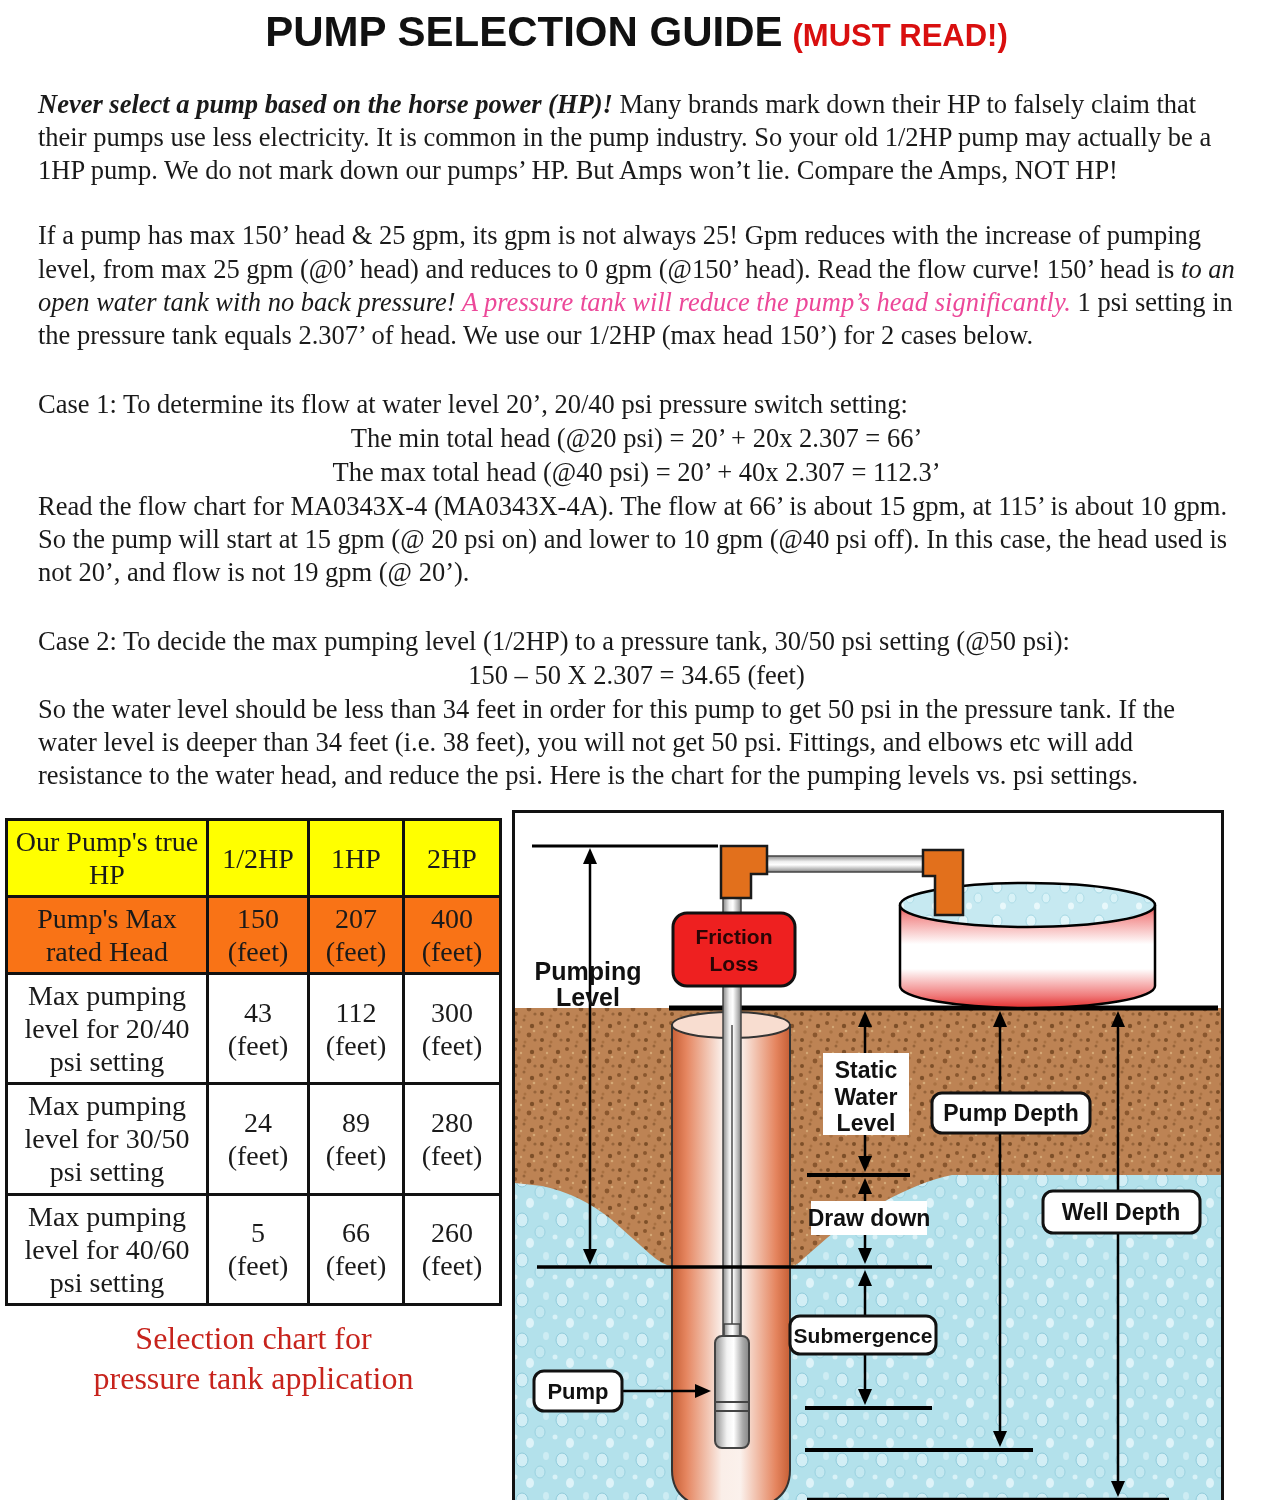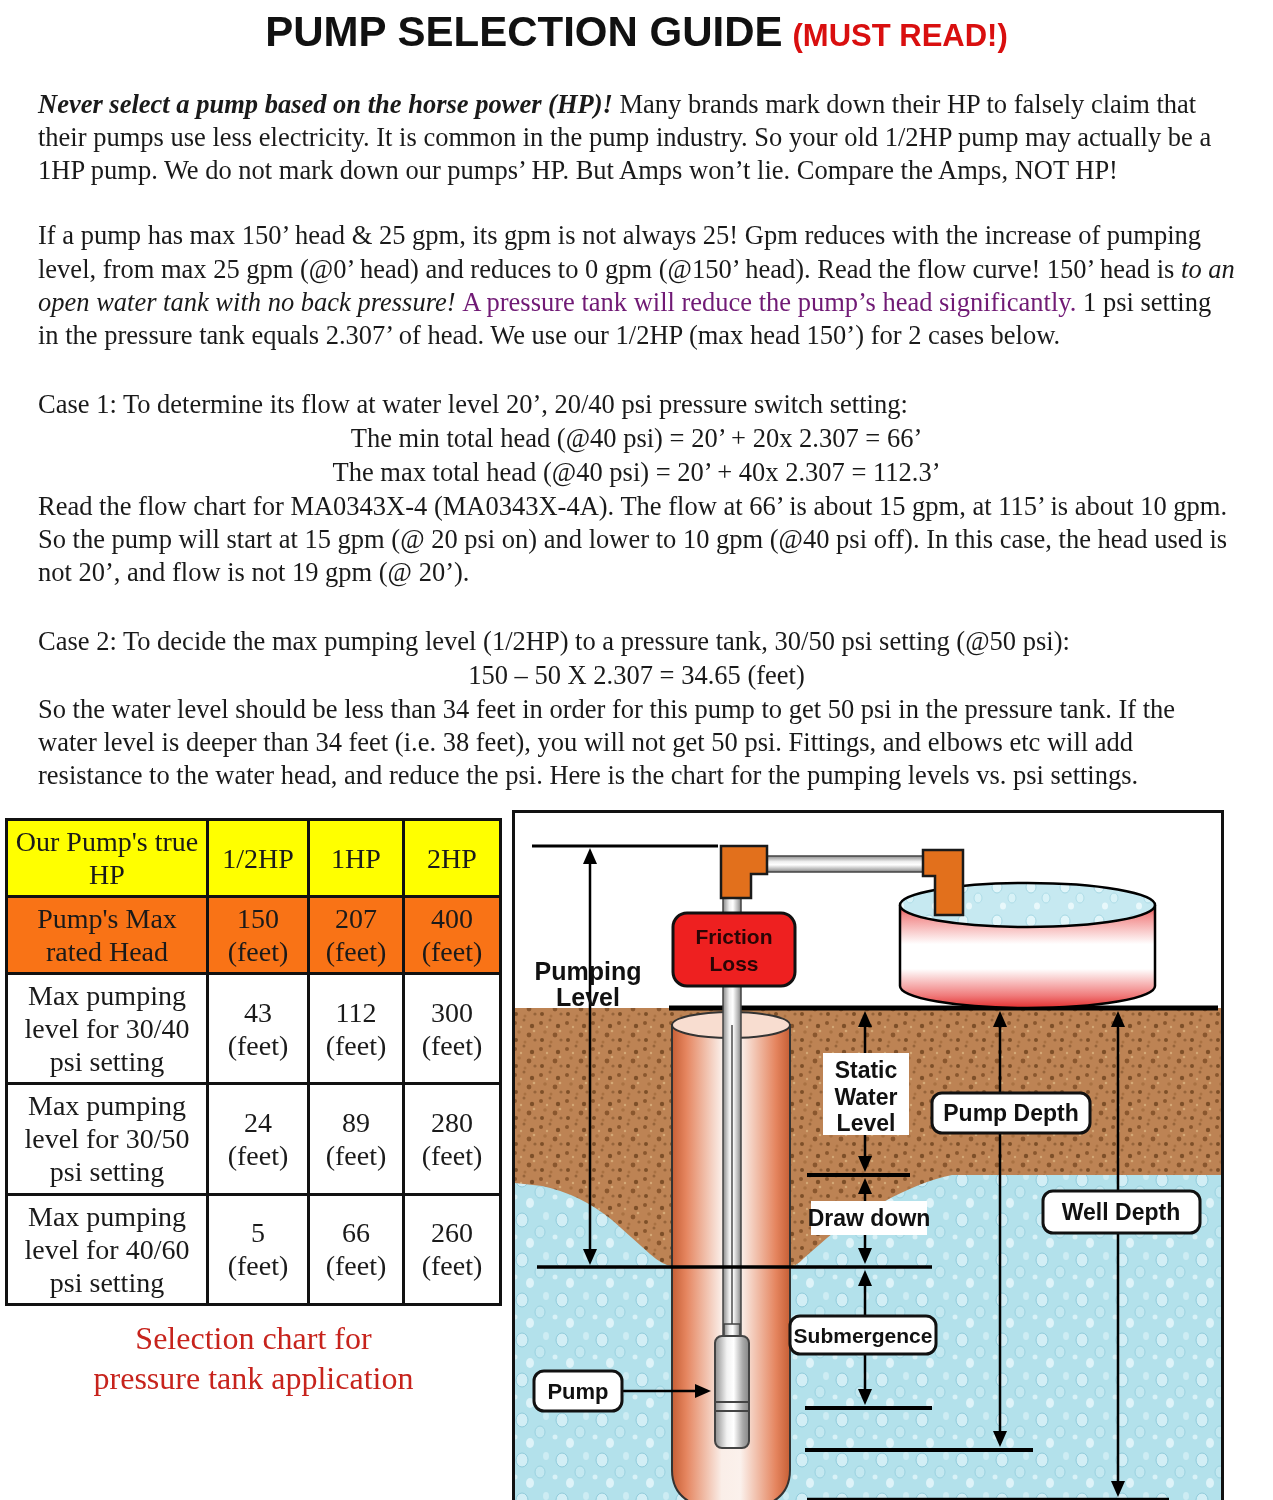--- a/index.html
+++ b/index.html
@@ -6,21 +6,21 @@
   body{
     width:1273px;height:1500px;background:#ffffff;overflow:hidden;
     font-family:"Liberation Serif", serif;color:#1a1a1a;
   }
   .title{margin:8px 12px 0;text-align:center;font-family:"Liberation Sans",sans-serif;}
   .title .main{font-size:42px;font-weight:bold;color:#111;letter-spacing:0px;}
   .title .warn{font-size:31px;font-weight:bold;color:#d90f0f;margin-left:10px;}
   .para{font-size:26.5px;line-height:1.25;margin:32px 38px 0;}
   .lead{font-weight:bold;font-style:italic;}
   .it{font-style:italic;}
-  .redit{color:#701a75;}
+  .redit{font-style:italic;color:#ec4899;}
   .caseblock{margin:36px 38px 0;font-size:26.5px;line-height:1.25;}
   .formula{text-align:center;font-size:26.5px;line-height:1.3;}
   .caselabel{margin-top:14px;}
   .bottom{display:flex;align-items:flex-start;margin-top:26px;padding-left:5px;}
   .tablecol{width:497px;flex:0 0 auto;}
   table.pump{border-collapse:collapse;margin-left:0;}
   table.pump td{
     border:3px solid #111;font-size:28px;line-height:1.18;
     text-align:center;vertical-align:middle;padding:4px 6px;
   }
@@ -42,21 +42,21 @@
 <div class="title">
   <span class="main">PUMP SELECTION GUIDE</span><span class="warn">(MUST READ!)</span>
 </div>
 
 <p class="para"><span class="lead">Never select a pump based on the horse power (HP)!</span><span> Many brands mark down their HP to falsely claim that their pumps use less electricity. It is common in the pump industry. So your old 1/2HP pump may actually be a 1HP pump. We do not mark down our pumps’ HP. But Amps won’t lie. Compare the Amps, NOT HP!</span></p>
 
 <p class="para"><span>If a pump has max 150’ head &amp; 25 gpm, its gpm is not always 25! Gpm reduces with the increase of pumping level, from max 25 gpm (@0’ head) and reduces to 0 gpm (@150’ head). Read the flow curve! 150’ head is </span><span class="it">to an open water tank with no back pressure! </span><span class="redit">A pressure tank will reduce the pump’s head significantly.</span><span> 1 psi setting in the pressure tank equals 2.307’ of head. We use our 1/2HP (max head 150’) for 2 cases below.</span></p>
 
 <div class="caseblock">
   <div><span class="caselabel">Case 1</span><span>: To determine its flow at water level 20’, 20/40 psi pressure switch setting:</span></div>
-  <div class="formula">The min total head (@40 psi) = 20’ + 20x 2.307 = 66’</div>
+  <div class="formula">The min total head (@20 psi) = 20’ + 20x 2.307 = 66’</div>
   <div class="formula">The max total head (@40 psi) = 20’ + 40x 2.307 = 112.3’</div>
   <div>Read the flow chart for MA0343X-4 (MA0343X-4A). The flow at 66’ is about 15 gpm, at 115’ is about 10 gpm. So the pump will start at 15 gpm (@ 20 psi on) and lower to 10 gpm (@40 psi off). In this case, the head used is not 20’, and flow is not 19 gpm (@ 20’).</div>
 </div>
 
 <div class="caseblock">
   <div><span class="caselabel">Case 2</span><span>: To decide the max pumping level (1/2HP) to a pressure tank, 30/50 psi setting (@50 psi):</span></div>
   <div class="formula">150 – 50 X 2.307 = 34.65 (feet)</div>
   <div>So the water level should be less than 34 feet in order for this pump to get 50 psi in the pressure tank. If the water level is deeper than 34 feet (i.e. 38 feet), you will not get 50 psi. Fittings, and elbows etc will add resistance to the water head, and reduce the psi. Here is the chart for the pumping levels vs. psi settings.</div>
 </div>
 
@@ -71,21 +71,21 @@
         <td class="v2">1HP</td>
         <td class="v3">2HP</td>
       </tr>
       <tr class="grn">
         <td class="lab">Pump's Max rated Head</td>
         <td><span>150</span><br><span>(feet)</span></td>
         <td><span>207</span><br><span>(feet)</span></td>
         <td><span>400</span><br><span>(feet)</span></td>
       </tr>
       <tr class="wht">
-        <td class="lab">Max pumping level for 30/40 psi setting</td>
+        <td class="lab">Max pumping level for 20/40 psi setting</td>
         <td><span>43</span><br><span>(feet)</span></td>
         <td><span>112</span><br><span>(feet)</span></td>
         <td><span>300</span><br><span>(feet)</span></td>
       </tr>
       <tr class="wht">
         <td class="lab">Max pumping level for 30/50 psi setting</td>
         <td><span>24</span><br><span>(feet)</span></td>
         <td><span>89</span><br><span>(feet)</span></td>
         <td><span>280</span><br><span>(feet)</span></td>
       </tr>

